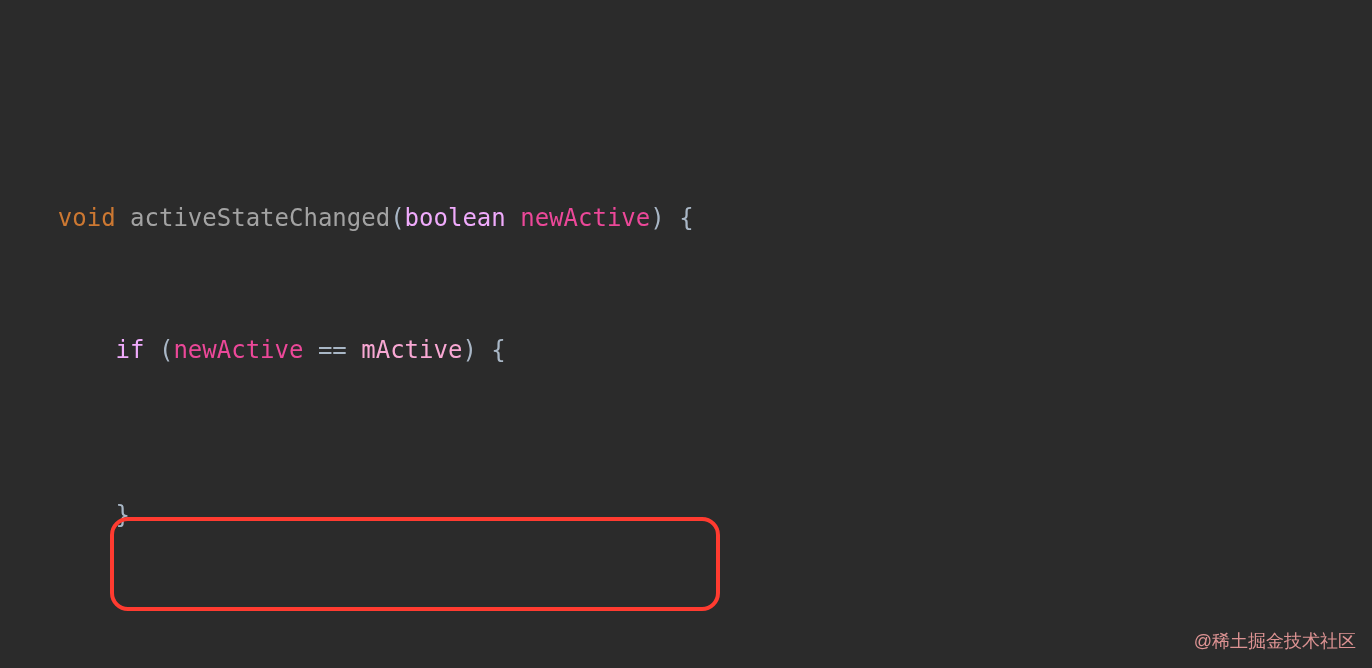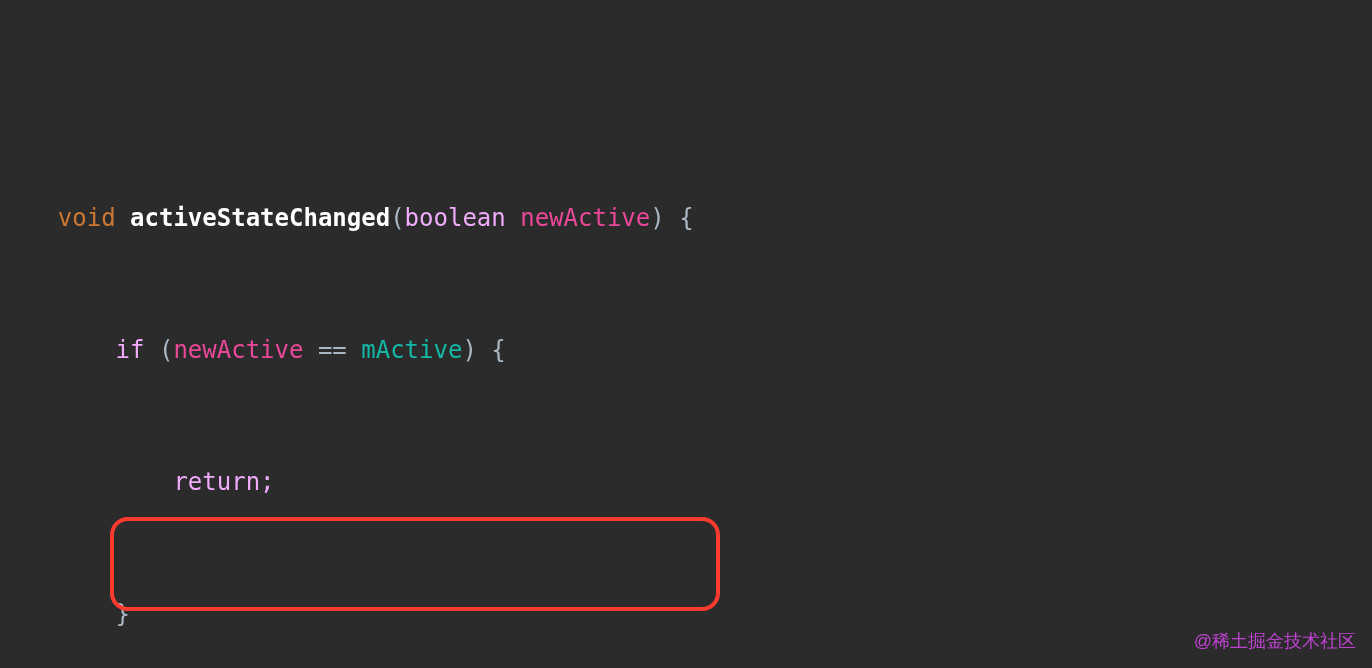--- a/index.html
+++ b/index.html
@@ -15,59 +15,58 @@
   }
   .editor {
     position: relative;
     padding-top: 4px;
     padding-left: 0;
     white-space: pre;
   }
   .line { position: relative; display: block; padding-left: 0; }
   .kw-void { color: #cc7832; margin-top: 28px; }
   .kw { color: #f0abfc; }
-  .method-decl { color: #ffffff; font-weight: bold; }
+  .method-decl { color: #a3a3a3; }
   .param { color: #ec4899; }
-  .field { color: #14b8a6; }
+  .field { color: #f9a8d4; }
   .highlight-box {
     position: absolute;
     border: 4px solid #ff3b30;
     border-radius: 18px;
     pointer-events: none;
   }
   .guide {
     position: absolute;
     width: 1px;
     background: #444444;
     top: 0;
     z-index: -2;
   }
   .watermark {
     position: absolute;
     right: 16px;
     bottom: 10px;
-    color: #d946ef;
+    color: #fca5a5;
     font-size: 18px;
     font-family: -apple-system, "PingFang SC", "Hiragino Sans GB", sans-serif;
     opacity: 0.85;
   }
 </style>
 </head>
 <body>
 
 <div class="editor">
 
   <div class="guide" style="left:124px; height:630px;"></div>
   <div class="guide" style="left:186px; height:560px; top:36px;"></div>
 
   <div class="line">    <span class="kw-void">void</span> <span class="method-decl">activeStateChanged</span><span>(</span><span class="kw">boolean</span><span> </span><span class="param">newActive</span><span>) {</span></div>
 
   <div class="line">        <span class="kw">if</span><span> (</span><span class="param">newActive</span><span> == </span><span class="field">mActive</span><span>) {</span></div>
 
-  <div class="line">            <span class="kw">return</span><span class="kw">;</span></div>
 
   <div class="line">        <span>}</span></div>
 
   
 
   
 
   
 
   

